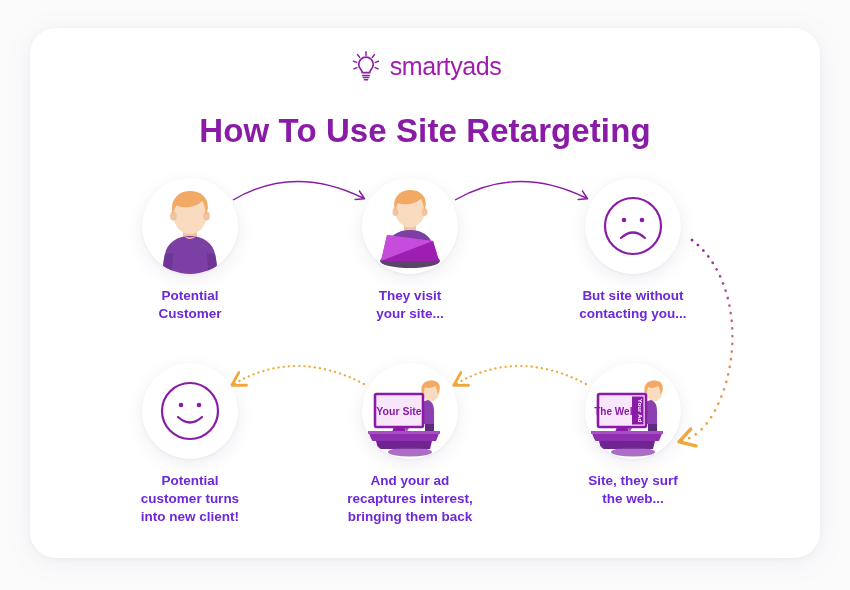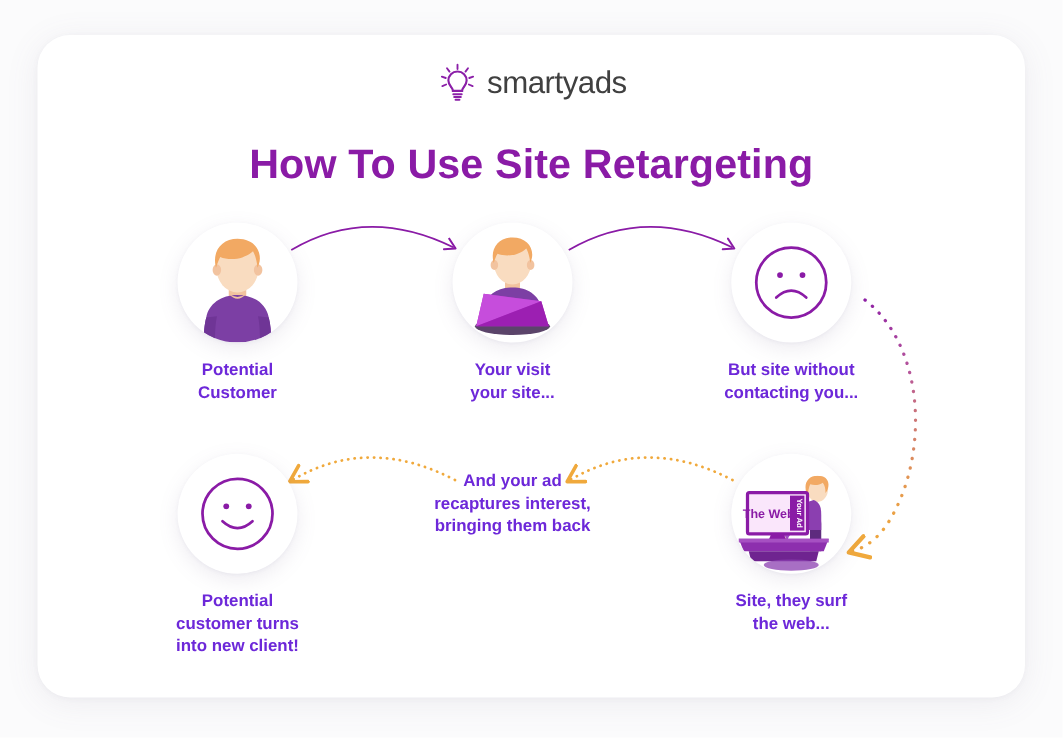--- a/index.html
+++ b/index.html
@@ -37,21 +37,21 @@
     justify-content: center;
     gap: 7px;
   }
   #brand-logo .logo-mark {
     width: 34px;
     height: 34px;
     display: block;
   }
   #brand-logo .logo-word {
     font-size: 25px;
-    color: #404040;
+    color: #a21caf;
     letter-spacing: -0.4px;
     font-weight: 400;
     line-height: 1;
     padding-bottom: 2px;
   }
 
   
   #page-title {
     position: absolute;
     top: 84px;
@@ -211,21 +211,21 @@
 
         <path d="M48,12 c-9.6,0 -15.8,6.6 -15.8,14.8 c0,2.2 0.3,4.2 0.8,5.6 c1,-3.2 1.9,-5.6 3,-7.5 c4,1.8 10.6,2 15.5,0.2 c3.5,-1.2 5.8,-2.8 7.5,-4.4 c1.4,2.6 2.6,6.1 3.2,11.6 c0.7,-1.8 1.6,-3.8 1.6,-6.5 c0,-7.8 -6,-13.8 -15.8,-13.8 z" fill="#f2a963"></path>
 
         <ellipse cx="48" cy="83" rx="30" ry="7" fill="#3e2350" opacity="0.85"></ellipse>
 
         <path d="M25,57 L71,63 L77,83 L19,83 Z" fill="#b232c8"></path>
         <path d="M25,57 L71,63 L19,83 Z" fill="#c64ddc"></path>
         <path d="M71,63 L77,83 L19,83 Z" fill="#9c1fb2"></path>
       </svg>
     </div>
-    <div class="caption">Your visit
+    <div class="caption">They visit
 your site...</div>
   </div>
 
   <div class="step" id="step-3">
     <div class="bubble">
       <svg viewBox="0 0 96 96" xmlns="http://www.w3.org/2000/svg">
         <circle cx="48" cy="48" r="28" fill="none" stroke="#8a1ba6" stroke-width="2.2"></circle>
         <circle cx="39" cy="42" r="2.3" fill="#8a1ba6"></circle>
         <circle cx="57" cy="42" r="2.3" fill="#8a1ba6"></circle>
         <path d="M36,60 q12,-11 24,0" fill="none" stroke="#8a1ba6" stroke-width="2.2" stroke-linecap="round"></path>
@@ -243,20 +243,49 @@
         <circle cx="57" cy="42" r="2.3" fill="#8a1ba6"></circle>
         <path d="M36,54 q12,11 24,0" fill="none" stroke="#8a1ba6" stroke-width="2.2" stroke-linecap="round"></path>
       </svg>
     </div>
     <div class="caption">Potential
 customer turns
 into new client!</div>
   </div>
 
   <div class="step" id="step-5">
+    <div class="bubble">
+      <svg viewBox="0 0 96 96" xmlns="http://www.w3.org/2000/svg">
+
+        <path d="M61,44 c7,0 11,5 11,12 l0,22 l-9,0 l0,-20 c0,-4 -2,-6 -5,-6 z" fill="#5e2b7e"></path>
+
+        <ellipse cx="69" cy="28" rx="8.5" ry="10.5" fill="#f9dcc0"></ellipse>
+
+        <path d="M69,17.5 c-6,0 -9.6,3.8 -9.6,9.2 c0,3.2 1,6 2.2,7.6 c-0.3,-4 0.4,-7.6 1.6,-10 c3.4,1.2 7.6,0.6 10,-1.2 c1.6,2 2.3,5 2.2,8.2 c1.5,-1.8 2.4,-4 2.4,-6.6 c0,-4.6 -3.2,-7.2 -8.8,-7.2 z" fill="#f2a963"></path>
+
+        <path d="M66,37 c-7,1.5 -11,6 -12,12 l0,12 l18,0 l0,-12 c0,-6 -1,-10 -6,-12 z" fill="#8b3fb0"></path>
+        <path d="M58,43 c-4,2.5 -5,7 -4,12 l0,6 l7,0 l0,-18 z" fill="#a14fc4"></path>
+
+        <path d="M58,50 c-8,2 -16,8 -20,14 l0,5 l7,0 c2,-6 8,-11 15,-12 z" fill="#a14fc4"></path>
+
+        <ellipse cx="38" cy="68" rx="6" ry="3.6" fill="#f9dcc0"></ellipse>
+
+        <rect x="13" y="31" width="48" height="33" rx="1.5" fill="#fae6fb" stroke="#8a1ba6" stroke-width="2.6"></rect>
+
+        <path d="M32,64 h10 l2,5 h-14 z" fill="#8a1ba6"></path>
+
+        <path d="M6,68 L78,68 L74,78 L10,78 Z" fill="#8d2fae"></path>
+        <path d="M6,68 L78,68 L78,71 L6,71 Z" fill="#a650c2"></path>
+        <path d="M14,78 L70,78 L68,86 L16,86 Z" fill="#6f2490"></path>
+
+        <ellipse cx="48" cy="89" rx="22" ry="4.5" fill="#8b3fb0" opacity="0.75"></ellipse>
+
+        <text x="37" y="51.5" text-anchor="middle" font-family="Liberation Sans, sans-serif" font-size="10.5" font-weight="bold" fill="#8a1ba6">Your Site</text>
+      </svg>
+    </div>
     <div class="caption">And your ad
 recaptures interest,
 bringing them back</div>
   </div>
 
   <div class="step" id="step-6">
     <div class="bubble">
       <svg viewBox="0 0 96 96" xmlns="http://www.w3.org/2000/svg">
         <path d="M61,44 c7,0 11,5 11,12 l0,22 l-9,0 l0,-20 c0,-4 -2,-6 -5,-6 z" fill="#5e2b7e"></path>
         <ellipse cx="69" cy="28" rx="8.5" ry="10.5" fill="#f9dcc0"></ellipse>

